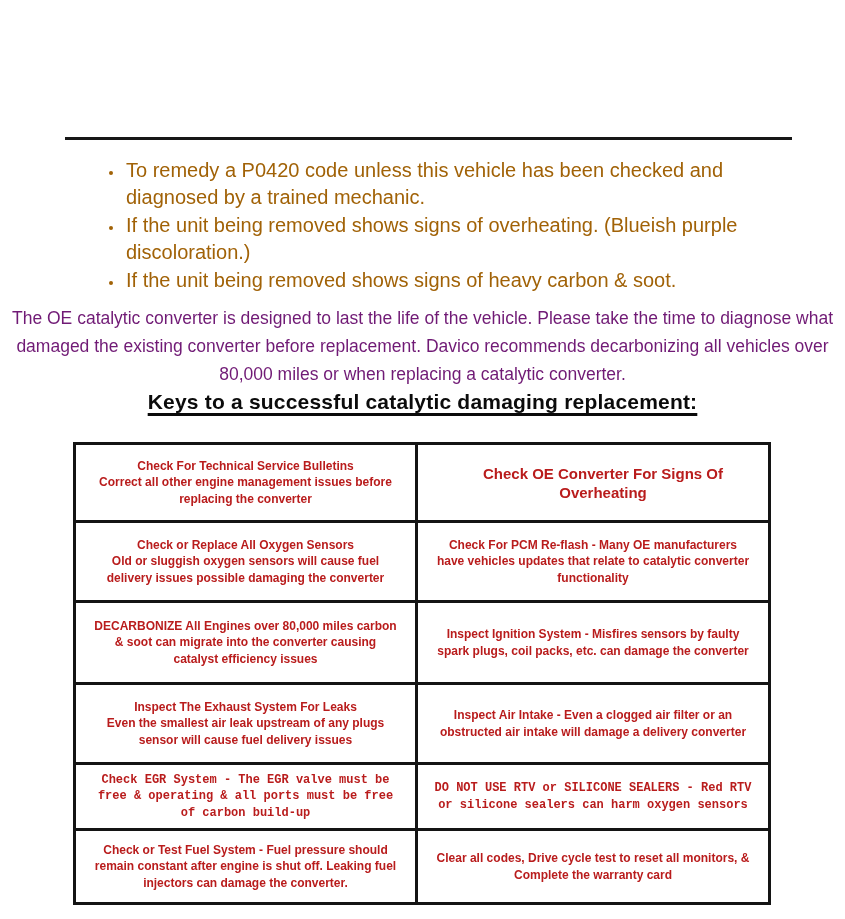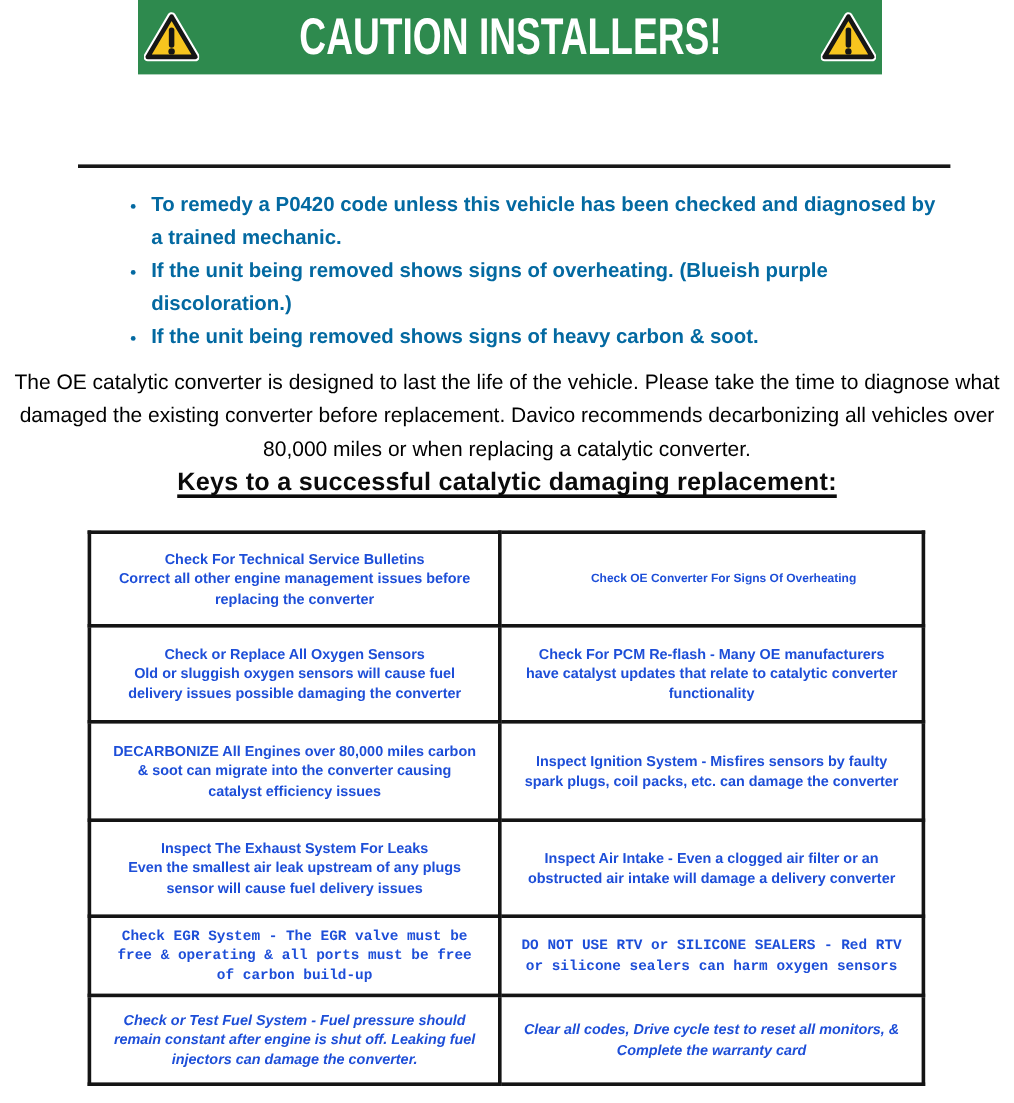--- a/index.html
+++ b/index.html
@@ -31,73 +31,58 @@
   .divider{
     position:absolute;top:137px;left:65px;width:727px;height:0;
     border-top:3px solid #171717;
   }
   
   .bullets{
     position:absolute;top:157px;left:97px;width:662px;
     margin:0;padding-left:27px;list-style:disc;
   }
   .bullets li{
-    font-size:17px;font-weight:700;color:#0369a1;line-height:27px;
+    font-size:20px;font-weight:400;color:#a16207;line-height:27px;
     margin:0 0 1px 0;padding-left:2px;
   }
   .bullets li::marker{font-size:13px;}
   
   .intro{
     position:absolute;top:304px;left:6px;width:833px;margin:0;
-    text-align:center;font-size:17.5px;line-height:28px;color:#000000;
+    text-align:center;font-size:17.5px;line-height:28px;color:#701a75;
     font-weight:400;
   }
   
   .keys-heading{
     position:absolute;top:390px;left:0;width:845px;text-align:center;margin:0;
     font-size:21px;font-weight:700;color:#0b0b0b;
     text-decoration:underline;text-decoration-thickness:2.5px;
     text-underline-offset:4px;letter-spacing:0.2px;
   }
   
   .tips-table{
     position:absolute;top:442px;left:73px;width:695px;height:460px;
     border-collapse:collapse;table-layout:fixed;
   }
   .tips-table td{
     border:3px solid #141414;text-align:center;vertical-align:middle;
-    font-size:12px;font-weight:700;line-height:16.5px;color:#1d4ed8;
+    font-size:12px;font-weight:700;line-height:16.5px;color:#b91c1c;
     padding:4px 16px;white-space:pre-line;
   }
-  .tips-table td.emph{font-size:10px;line-height:19px;padding-left:36px;}
+  .tips-table td.emph{font-size:15px;line-height:19px;padding-left:36px;}
   .col-left{width:342px;}
   .col-right{width:353px;}
   .r1{height:78px;}.r2{height:80px;}.r3{height:82px;}
-  .r4{height:80px;}.r5{height:66px;font-family:Liberation Mono, monospace;}.r6{height:74px;font-style:italic;}
+  .r4{height:80px;}.r5{height:66px;font-family:Liberation Mono, monospace;}.r6{height:74px;}
 </style>
 </head>
 <body>
 
 <div class="page">
 
-  <div class="banner" id="banner" style="background: rgb(46, 138, 78);">
-    <svg class="warn-icon" viewBox="0 0 120 110">
-      <path class="tri-outline" d="M60 10 L112 98 L8 98 Z" fill="none" stroke-width="19" stroke-linejoin="round" stroke="#ffffff"></path>
-      <path class="tri-body" d="M60 10 L112 98 L8 98 Z" stroke-width="10" stroke-linejoin="round" fill="#f7c51e" stroke="#161616"></path>
-      <path class="tri-mark" d="M60 40 L60 72" stroke-width="12" stroke-linecap="round" fill="none" stroke="#161616"></path>
-      <circle class="tri-dot" cx="60" cy="86" r="7" fill="#161616"></circle>
-    </svg>
-    <span class="banner-title">CAUTION INSTALLERS!</span>
-    <svg class="warn-icon" viewBox="0 0 120 110">
-      <path class="tri-outline" d="M60 10 L112 98 L8 98 Z" fill="none" stroke-width="19" stroke-linejoin="round" stroke="#ffffff"></path>
-      <path class="tri-body" d="M60 10 L112 98 L8 98 Z" stroke-width="10" stroke-linejoin="round" fill="#f7c51e" stroke="#161616"></path>
-      <path class="tri-mark" d="M60 40 L60 72" stroke-width="12" stroke-linecap="round" fill="none" stroke="#161616"></path>
-      <circle class="tri-dot" cx="60" cy="86" r="7" fill="#161616"></circle>
-    </svg>
-  </div>
 
 
   <div class="divider"></div>
 
   <ul class="bullets">
     <li>To remedy a P0420 code unless this vehicle has been checked and diagnosed by a trained mechanic.</li>
     <li>If the unit being removed shows signs of overheating. (Blueish purple discoloration.)</li>
     <li>If the unit being removed shows signs of heavy carbon &amp; soot.</li>
   </ul>
 
@@ -112,21 +97,21 @@
       </colgroup>
     <tbody>
       <tr class="r1">
         <td>Check For Technical Service Bulletins
 Correct all other engine management issues before replacing the converter</td>
         <td class="emph">Check OE Converter For Signs Of Overheating</td>
       </tr>
       <tr class="r2">
         <td>Check or Replace All Oxygen Sensors
 Old or sluggish oxygen sensors will cause fuel delivery issues possible damaging the converter</td>
-        <td>Check For PCM Re-flash - Many OE manufacturers have catalyst updates that relate to catalytic converter functionality</td>
+        <td>Check For PCM Re-flash - Many OE manufacturers have vehicles updates that relate to catalytic converter functionality</td>
       </tr>
       <tr class="r3">
         <td>DECARBONIZE All Engines over 80,000 miles carbon &amp; soot can migrate into the converter causing catalyst efficiency issues</td>
         <td>Inspect Ignition System - Misfires sensors by faulty spark plugs, coil packs, etc. can damage the converter</td>
       </tr>
       <tr class="r4">
         <td>Inspect The Exhaust System For Leaks
 Even the smallest air leak upstream of any plugs sensor will cause fuel delivery issues</td>
         <td>Inspect Air Intake - Even a clogged air filter or an obstructed air intake will damage a delivery converter</td>
       </tr>

